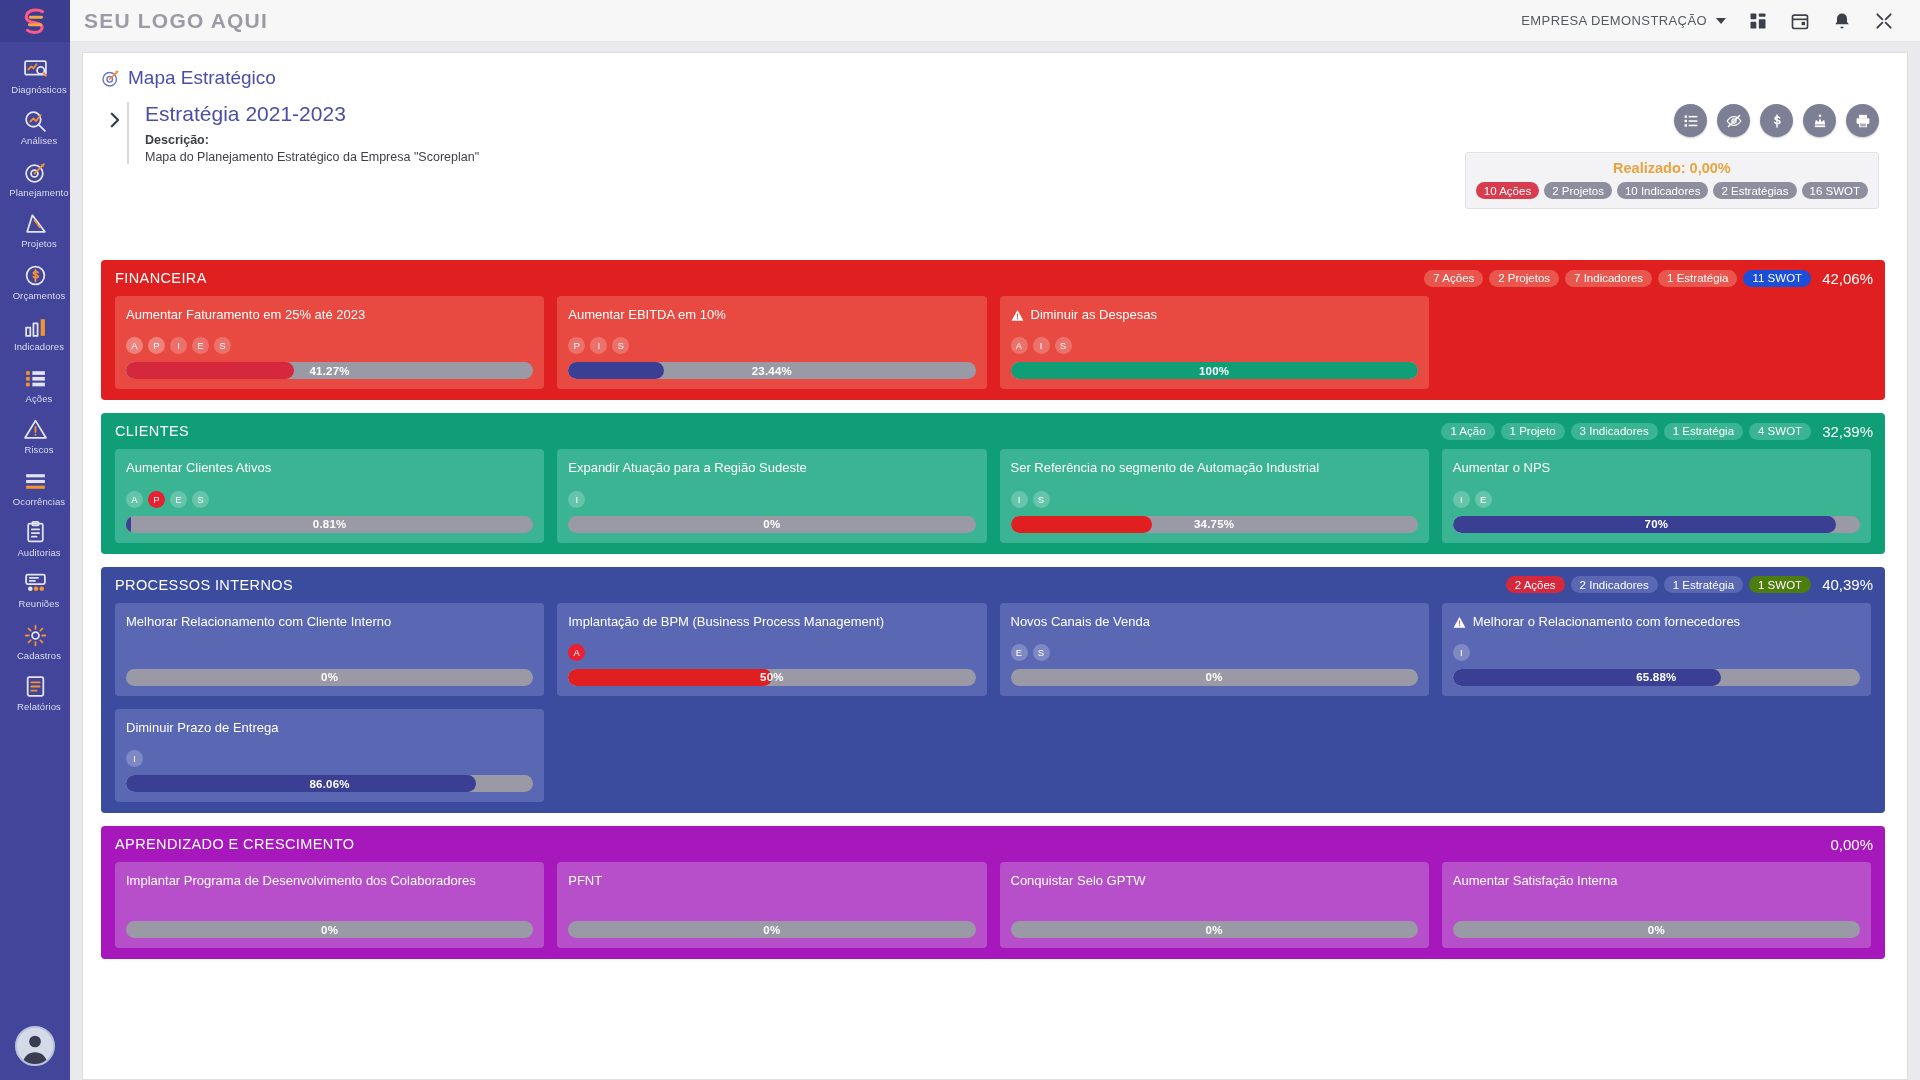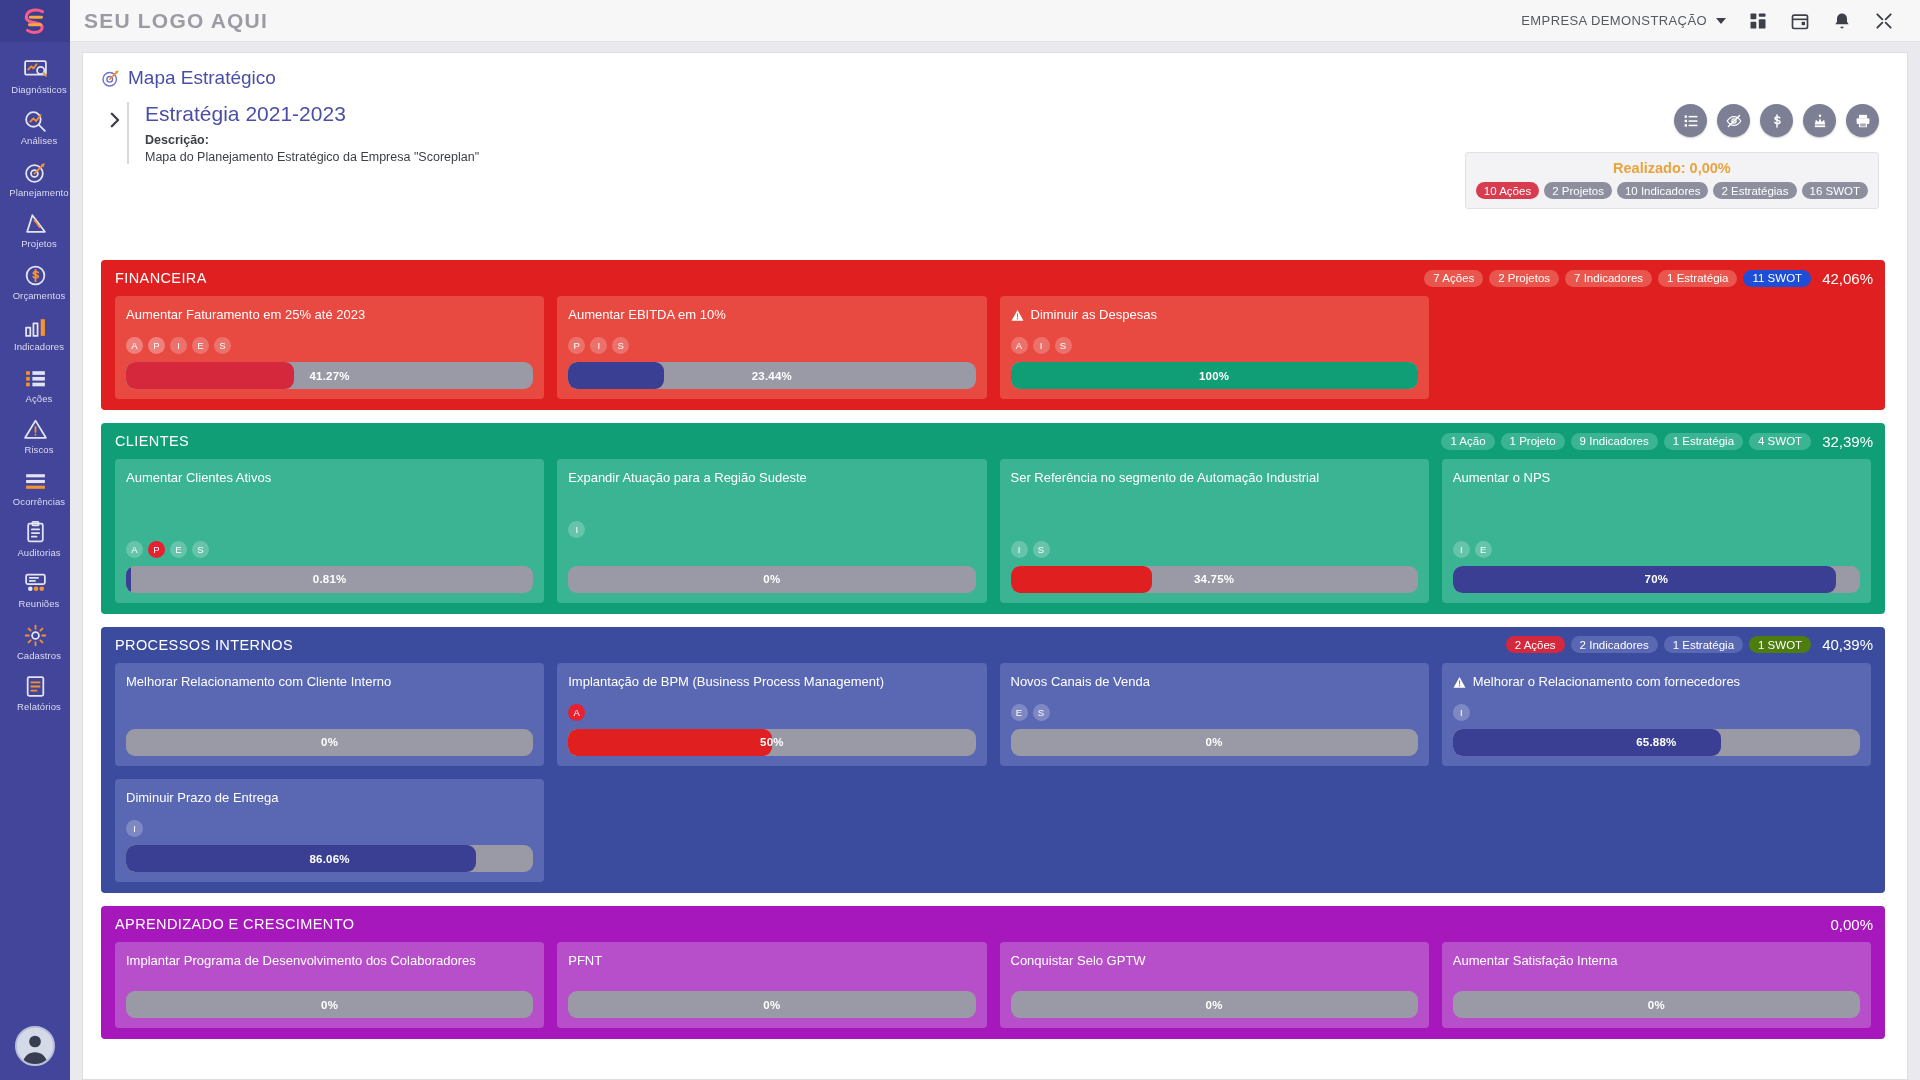--- a/index.html
+++ b/index.html
@@ -191,21 +191,21 @@
     margin-bottom: 8px;
   }
   .badge {
     width: 17px; height: 17px; border-radius: 50%;
     font-size: 9.5px; color: #fff;
     display: flex; align-items: center; justify-content: center;
   }
   .badge.hot { background: #e8202f !important; }
 
   .pbar {
-    height: 27px; border-radius: 9px;
+    height: 17px; border-radius: 9px;
     background: #9a9aa6; position: relative; overflow: hidden;
   }
   .pfill {
     position: absolute; left: 0; top: 0; bottom: 0;
     border-radius: 9px;
   }
   .pval {
     position: absolute; inset: 0;
     display: flex; align-items: center; justify-content: center;
     font-size: 11.5px; font-weight: bold; color: #fff;
@@ -516,21 +516,21 @@
                 </div>
               </div>
             </div>
           </section>
           <section class="persp" style="background: rgb(15, 158, 118);">
             <div class="persp-head">
               <div class="persp-name">CLIENTES</div>
               <div class="persp-meta">
                 <span class="mpill" style="background: rgb(59, 180, 147);">1 Ação</span>
                 <span class="mpill" style="background: rgb(59, 180, 147);">1 Projeto</span>
-                <span class="mpill" style="background: rgb(59, 180, 147);">9 Indicadores</span>
+                <span class="mpill" style="background: rgb(59, 180, 147);">3 Indicadores</span>
                 <span class="mpill" style="background: rgb(59, 180, 147);">1 Estratégia</span>
                 <span class="mpill" style="background: rgb(59, 180, 147);">4 SWOT</span>
                 <span class="persp-pct">32,39%</span>
               </div>
             </div>
             <div class="obj-grid">
               <div class="obj-card" style="background: rgb(59, 180, 147);">
                 <div class="obj-title">
                   <span>Aumentar Clientes Ativos</span>
                 </div>
@@ -538,21 +538,21 @@
                   <span class="badge" style="background: rgba(255, 255, 255, 0.22);">A</span>
                   <span class="badge hot">P</span>
                   <span class="badge" style="background: rgba(255, 255, 255, 0.22);">E</span>
                   <span class="badge" style="background: rgba(255, 255, 255, 0.22);">S</span>
                 </div>
                 <div class="pbar">
                   <div class="pfill" style="width: 1.2%; background: rgb(59, 63, 148);"></div>
                   <div class="pval">0.81%</div>
                 </div>
               </div>
-              <div class="obj-card" style="background: rgb(59, 180, 147); gap: 20px;">
+              <div class="obj-card" style="background: rgb(59, 180, 147);">
                 <div class="obj-title">
                   <span>Expandir Atuação para a Região Sudeste</span>
                 </div>
                 <div class="badge-row">
                   <span class="badge" style="background: rgba(255, 255, 255, 0.22);">I</span>
                 </div>
                 <div class="pbar">
                   <div class="pfill" style="width: 0%; background: rgb(59, 63, 148);"></div>
                   <div class="pval">0%</div>
                 </div>

